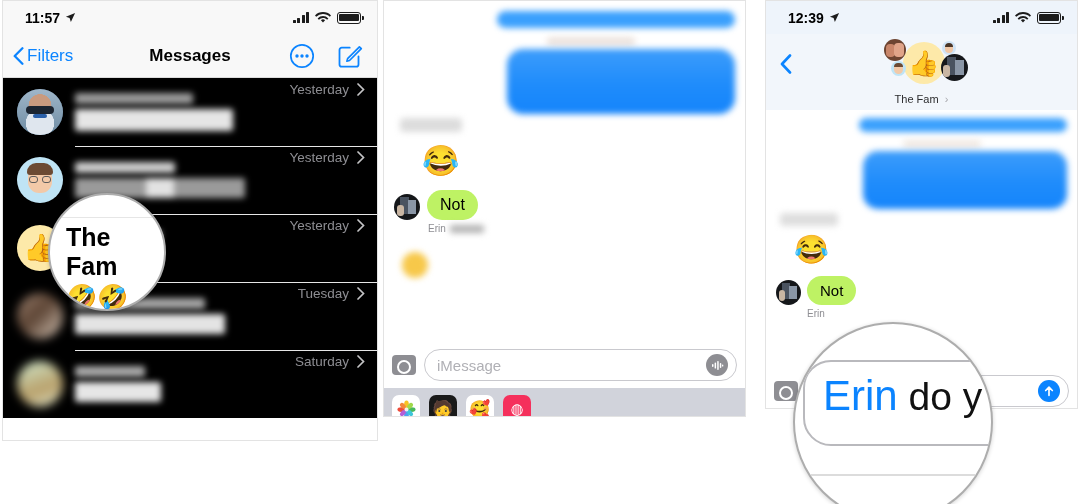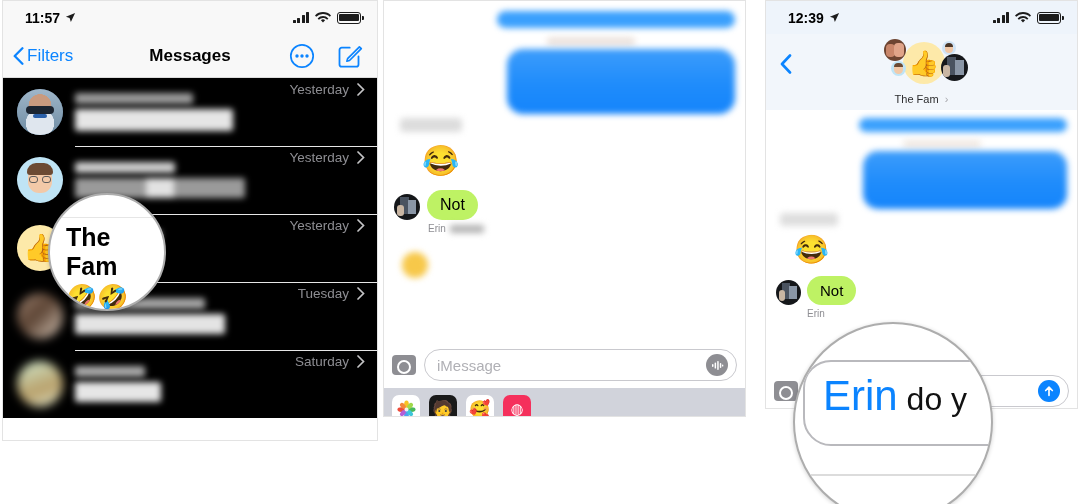--- a/index.html
+++ b/index.html
@@ -122,21 +122,21 @@
     border:2px solid #adadad; overflow:hidden;
     box-shadow:0 1px 4px rgba(0,0,0,.18);
   }
   .loupe-inner { position:absolute; inset:0; }
 
   .mag-title { font-size:25px; font-weight:bold; color:#000; }
   .mag-emoji { font-size:25px; }
   .mag-pill { border:2px solid #b9b9bd; border-radius:28px; }
   .mag-placeholder { font-size:44px; color:#b4b4b8; }
   .mag-mention { font-size:42px; color:#0b84ff; font-weight:normal; }
-  .mag-rest { font-size:32px; color:#111; }
+  .mag-rest { font-size:39px; color:#111; }
 </style>
 </head>
 <body>
 
 <div class="stage">
 
   <div class="panel" id="panel-1">
 
     <div class="statusbar">
       <div class="sb-left">

